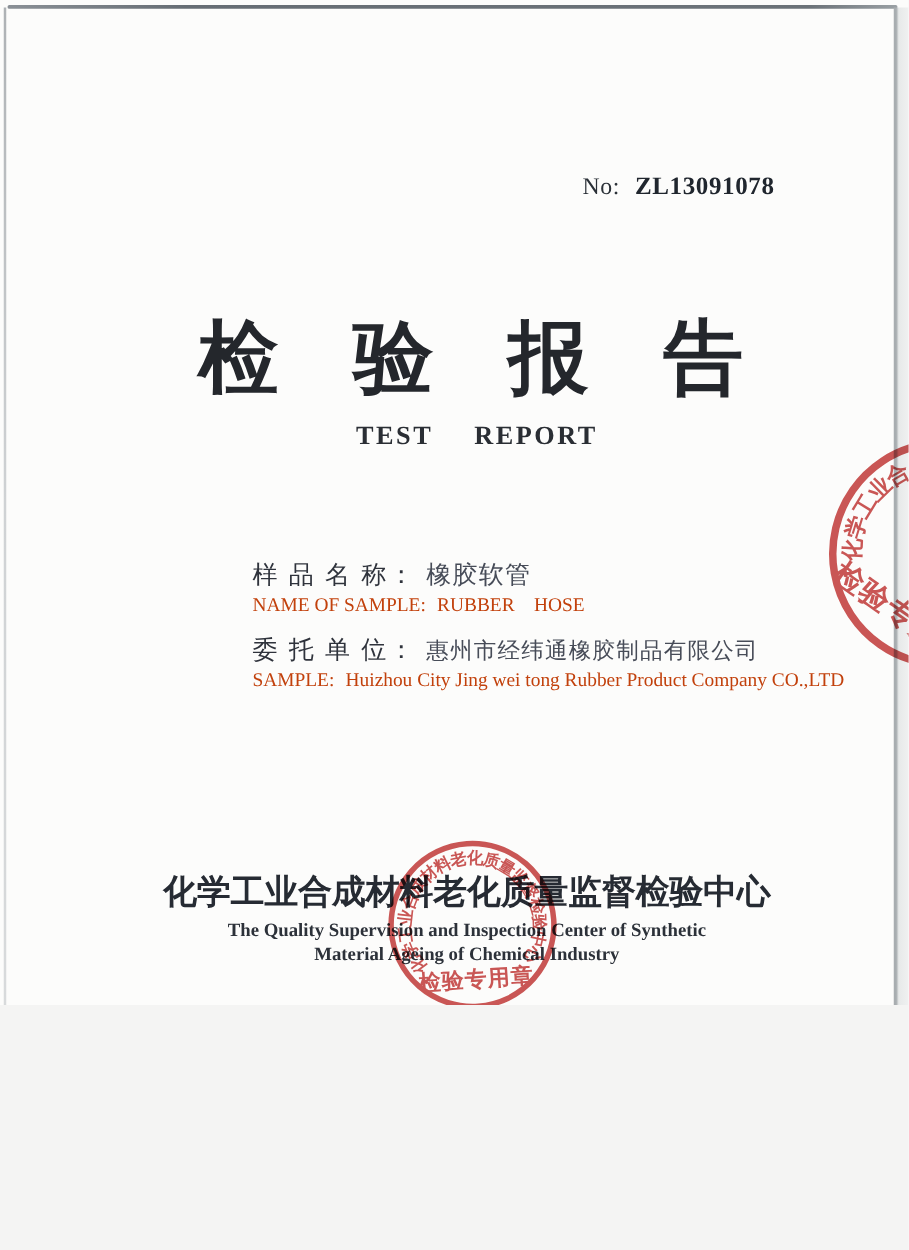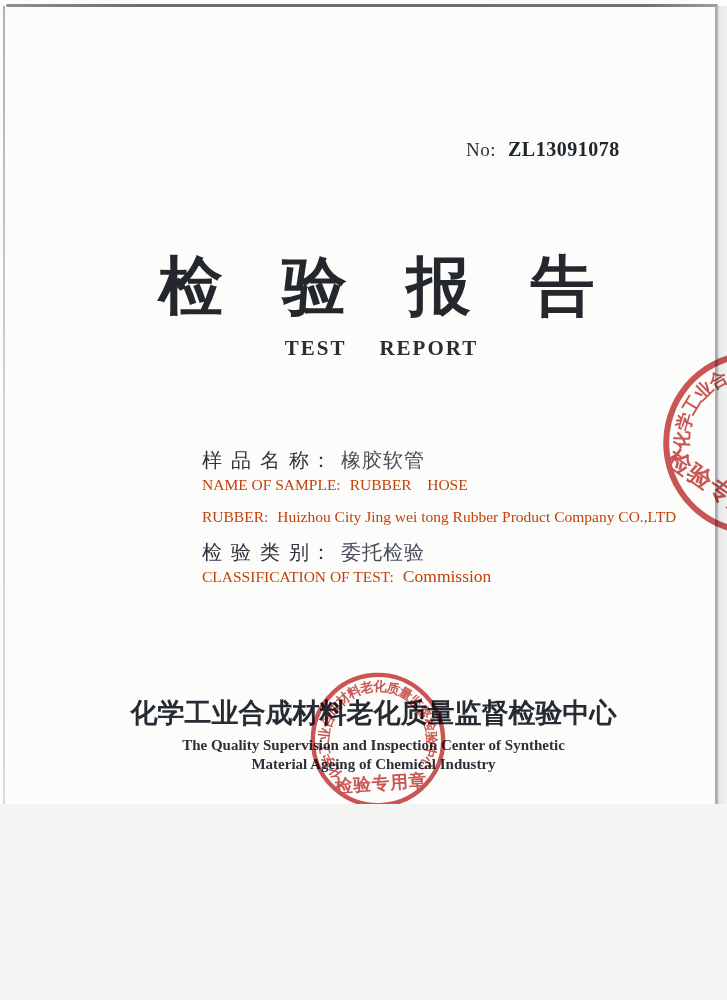--- a/index.html
+++ b/index.html
@@ -110,30 +110,25 @@
   <div class="fields">
     <div class="field">
       <div class="f-cn">
         <span class="label-cn">样 品 名 称：</span><span class="value-cn">橡胶软管</span>
       </div>
       <div class="f-en">
         <span class="label-en">NAME OF SAMPLE:</span><span class="value-en">RUBBER　HOSE</span>
       </div>
     </div>
     <div class="field">
-      <div class="f-en">
-        <span class="label-en">RUBBER:</span><span class="value-en">Huizhou City Jing wei tong Rubber Product Company CO.,LTD</span>
-      </div>
-    </div>
-    <div class="field">
       <div class="f-cn">
-        <span class="label-cn">检 验 类 别：</span><span class="value-cn">委托检验</span>
+        <span class="label-cn">委 托 单 位：</span><span class="value-cn">惠州市经纬通橡胶制品有限公司</span>
       </div>
       <div class="f-en">
-        <span class="label-en">CLASSIFICATION OF TEST:</span><span class="value-en">Commission</span>
+        <span class="label-en">SAMPLE:</span><span class="value-en">Huizhou City Jing wei tong Rubber Product Company CO.,LTD</span>
       </div>
     </div>
   </div>
 
   <div class="org">
     <div class="org-cn">化学工业合成材料老化质量监督检验中心</div>
     <div class="org-en">
       <div>The Quality Supervision and Inspection Center of Synthetic</div>
       <div>Material Ageing of Chemical Industry</div>
     </div>

